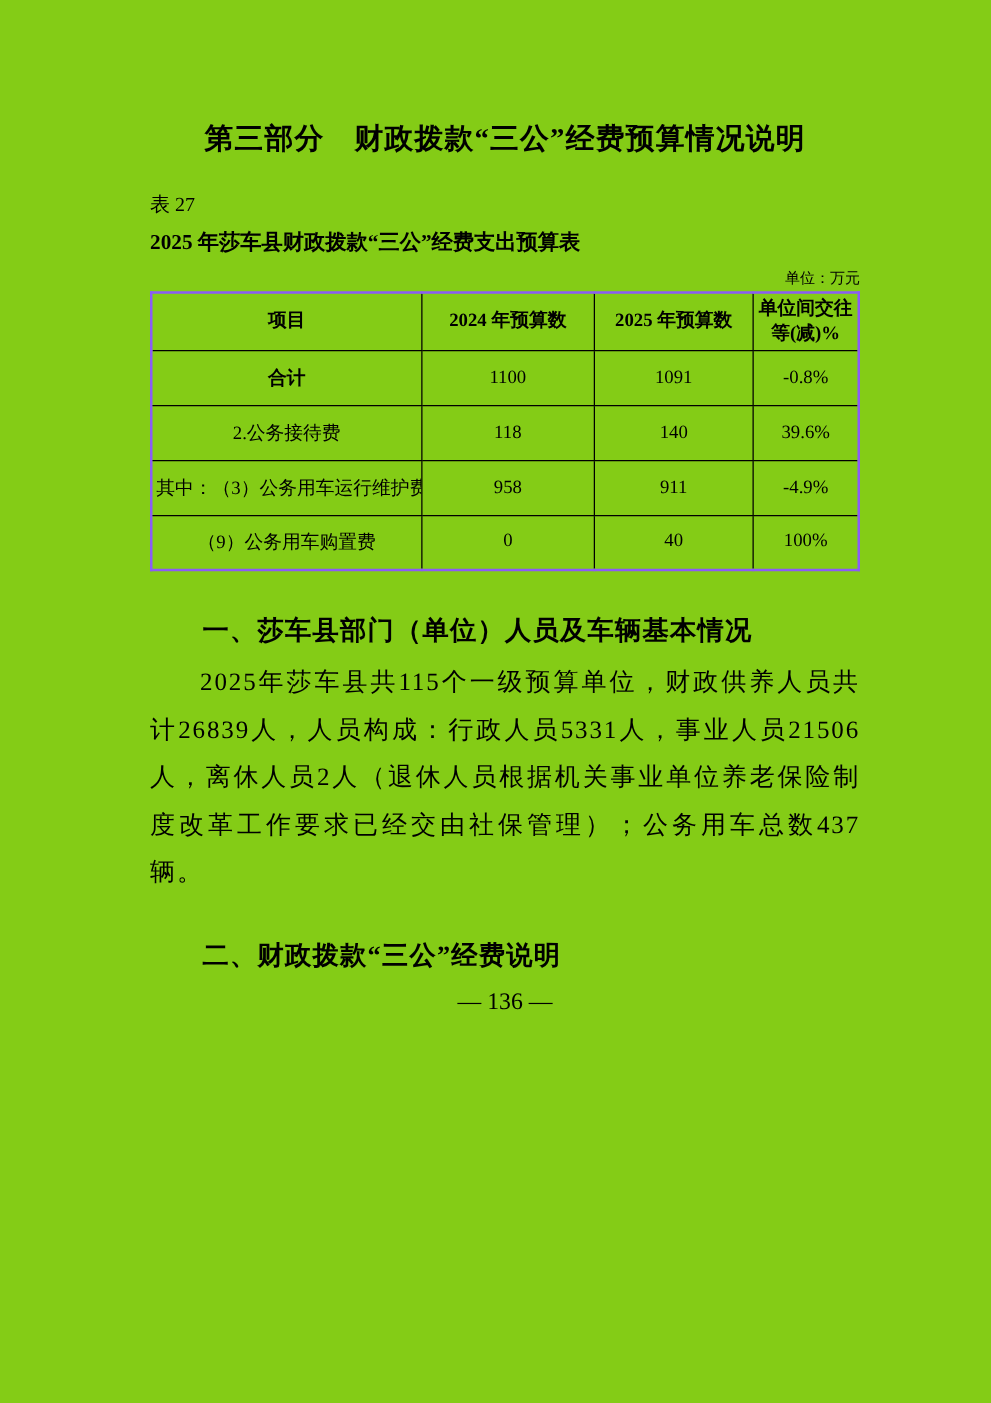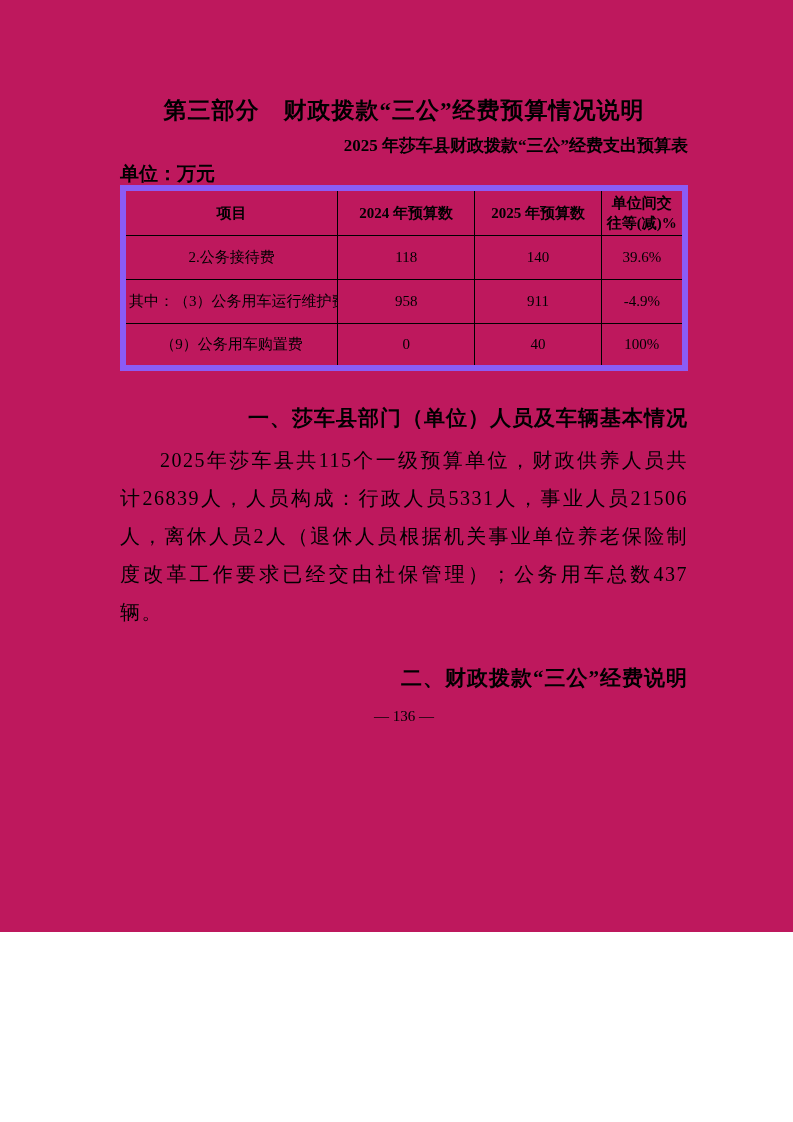--- a/index.html
+++ b/index.html
@@ -3,25 +3,25 @@
 <meta charset="utf-8">
 <style>
   html, body {
     margin: 0;
     padding: 0;
     background: #ffffff;
   }
   .page {
     position: relative;
     width: 793px;
-    height: 932px;
+    height: 1122px;
     box-sizing: border-box;
     margin: 0 auto;
     padding: 96px 105px 0 120px;
-    background: #be185d;
+    background: #84cc16;
     color: #000000;
     font-family: "Liberation Serif", "DejaVu Serif", serif;
     overflow: hidden;
   }
   .doc-title {
     margin: 0;
     font-size: 23px;
     font-weight: bold;
     text-align: center;
     line-height: 30px;
@@ -29,35 +29,35 @@
   }
   .table-label {
     margin-top: 30px;
     font-size: 16px;
     line-height: 18px;
   }
   .table-title {
     margin-top: 10px;
     font-size: 17px;
     font-weight: bold;
-    text-align: right;
+    text-align: left;
     line-height: 20px;
   }
   .unit-note {
     margin-top: 9px;
     margin-bottom: 2px;
-    font-size: 19px;
+    font-size: 12px;
+    text-align: right;
     line-height: 18px;
-    font-weight: bold;
   }
   table.budget {
     width: 100%;
     border-collapse: collapse;
     table-layout: fixed;
-    border: 6px solid #8b5cf6;
+    border: 2px solid #8b5cf6;
   }
   table.budget th,
   table.budget td {
     border: 1px solid #000;
     font-size: 15px;
     padding: 2px 3px;
     height: 44px;
     box-sizing: border-box;
     text-align: center;
     vertical-align: middle;
@@ -80,44 +80,44 @@
   td.cell-indent {
     padding-left: 46px;
   }
   .sec-heading {
     margin: 28px 0 0 0;
     font-size: 21px;
     font-weight: bold;
     line-height: 38px;
     text-indent: 2em;
     letter-spacing: 1px;
-    text-align: right;
   }
   .body-para {
     margin: 4px 0 0 0;
     font-size: 20px;
     line-height: 38px;
     text-indent: 2em;
     text-align: justify;
     letter-spacing: 1.5px;
   }
   .page-number {
     margin-top: 10px;
-    font-size: 15px;
+    font-size: 19px;
     text-align: center;
     line-height: 18px;
   }
 </style>
 </head>
 <body>
 
 <div class="page">
 
   <h1 class="doc-title">第三部分　财政拨款“三公”经费预算情况说明</h1>
 
+  <div class="table-label">表 27</div>
 
   <div class="table-title">2025 年莎车县财政拨款“三公”经费支出预算表</div>
 
   <div class="unit-note">单位：万元</div>
 
   <table class="budget">
     <colgroup>
       <col style="width:38.2%">
       <col style="width:24.4%">
       <col style="width:22.5%">
@@ -125,20 +125,26 @@
     </colgroup>
     <thead>
       <tr>
         <th>项目</th>
         <th>2024 年预算数</th>
         <th>2025 年预算数</th>
         <th>单位间交往等(减)%</th>
       </tr>
     </thead>
     <tbody>
+      <tr>
+        <td class="cell-total">合计</td>
+        <td>1100</td>
+        <td>1091</td>
+        <td>-0.8%</td>
+      </tr>
       <tr>
         <td class="cell-label">2.公务接待费</td>
         <td>118</td>
         <td>140</td>
         <td>39.6%</td>
       </tr>
       <tr>
         <td class="cell-label">其中：（3）公务用车运行维护费</td>
         <td>958</td>
         <td>911</td>

